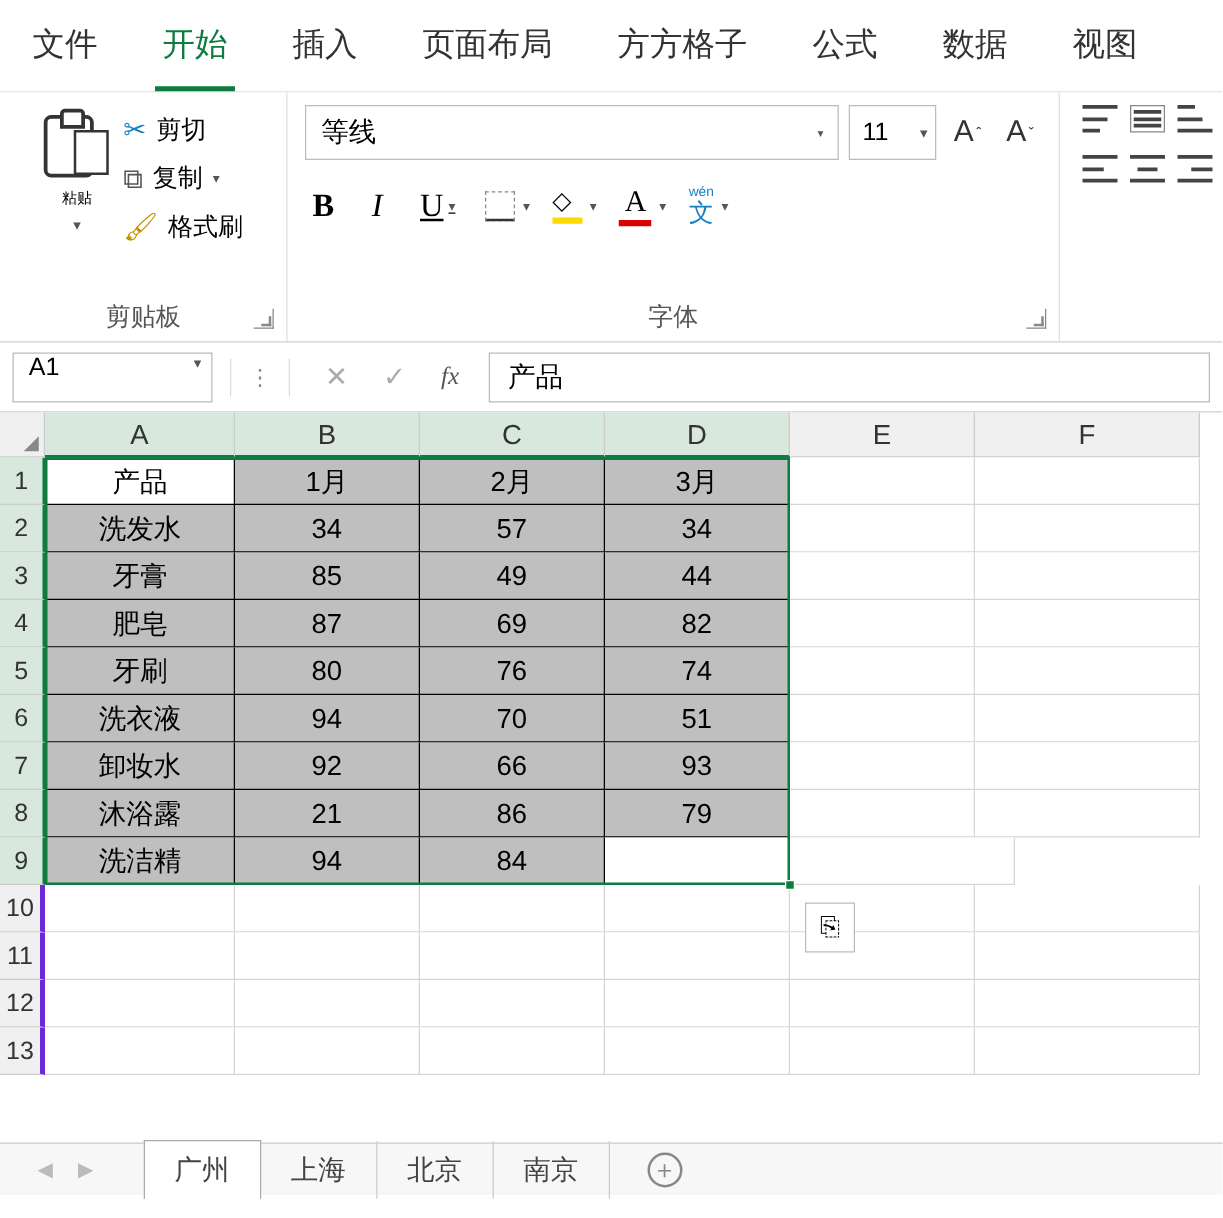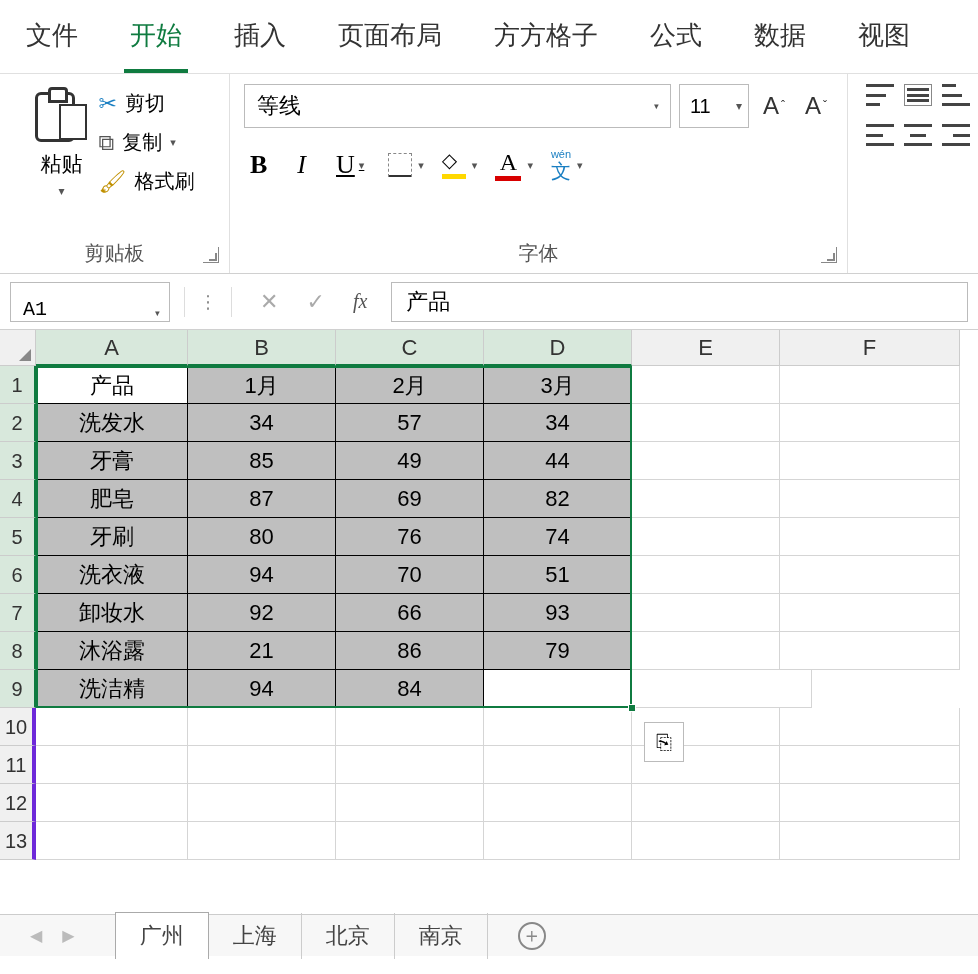--- a/index.html
+++ b/index.html
@@ -17,21 +17,21 @@
 .dialog-launcher { position: absolute; bottom: 10px; right: 10px; width: 16px; height: 16px; border: 1px solid #888; border-top: none; border-left: none; }
 .dialog-launcher::after { content: ""; position: absolute; right: 1px; bottom: 1px; width: 6px; height: 6px; border-right: 2px solid #888; border-bottom: 2px solid #888; }
 
 
 .clipboard-content { display: flex; gap: 10px; align-items: flex-start; }
 .paste-block { display: flex; flex-direction: column; align-items: center; gap: 4px; }
 .paste-icon { width: 54px; height: 62px; position: relative; }
 .paste-icon .board { width: 40px; height: 50px; border: 3px solid #333; border-radius: 6px; background: #fff; position: absolute; top: 8px; left: 0; }
 .paste-icon .board::before { content: ""; position: absolute; top: -8px; left: 10px; width: 14px; height: 10px; border: 3px solid #333; border-radius: 4px 4px 0 0; background: #fff; }
 .paste-icon .sheet { width: 28px; height: 36px; background: #fff; border: 2px solid #333; position: absolute; top: 20px; left: 24px; }
-.paste-label { font-size: 21px; }
+.paste-label { font-size: 12px; }
 .chev-down { font-size: 12px; color: #555; margin-top: 2px; }
 .clip-actions { display: flex; flex-direction: column; gap: 12px; padding-top: 6px; }
 .clip-action { display: flex; align-items: center; gap: 8px; font-size: 20px; }
 .scissors-icon { font-size: 22px; color: #1a7fc2; }
 .copy-icon { font-size: 22px; color: #555; }
 .brush-icon { font-size: 22px; color: #c09000; }
 
 
 .font-group { flex: 1; min-width: 470px; }
 .font-top { display: flex; gap: 8px; align-items: center; width: 100%; }
@@ -68,21 +68,21 @@
 .valign-top span:nth-child(1){width:100%}.valign-top span:nth-child(2){width:70%}.valign-top span:nth-child(3){width:50%}
 .valign-mid{border:1px solid #888;padding:2px;}
 .valign-mid span{width:100%;margin:1px 0}
 .valign-bot span:nth-child(1){width:50%}.valign-bot span:nth-child(2){width:70%}.valign-bot span:nth-child(3){width:100%}
 .halign-left span{width:100%}.halign-left span:nth-child(2){width:60%}
 .halign-center span{width:100%}.halign-center span:nth-child(2){width:60%;margin:0 auto}
 .halign-right span{width:100%}.halign-right span:nth-child(2){width:60%;margin-left:auto}
 
 
 .formula-bar { display: flex; align-items: center; height: 56px; border-bottom: 1px solid #d0d0d0; padding: 8px 10px; gap: 0; }
-.name-box { width: 160px; height: 40px; border: 1px solid #bbb; display: flex; align-items: flex-end; padding: 0 12px; font-size: 20px; position: relative; font-family: Liberation Mono, monospace; }
+.name-box { width: 160px; height: 40px; border: 1px solid #bbb; display: flex; align-items: flex-start; padding: 0 12px; font-size: 20px; position: relative; }
 .name-box .chev { position: absolute; right: 8px; font-size: 12px; color: #555; }
 .fb-sep { width: 1px; height: 30px; background: #ddd; margin: 0 14px; }
 .fb-dots { color: #888; font-size: 18px; }
 .fb-btn { padding: 0 14px; font-size: 22px; color: #aaa; }
 .fb-btn.fx { font-style: italic; font-family: "Times New Roman"; color: #555; font-size: 20px; }
 .formula-input { flex: 1; height: 40px; border: 1px solid #bbb; padding: 0 14px; font-size: 22px; display: flex; align-items: center; margin-left: 10px; }
 
 
 .grid-area { position: relative; }
 .col-headers { display: flex; height: 36px; }

